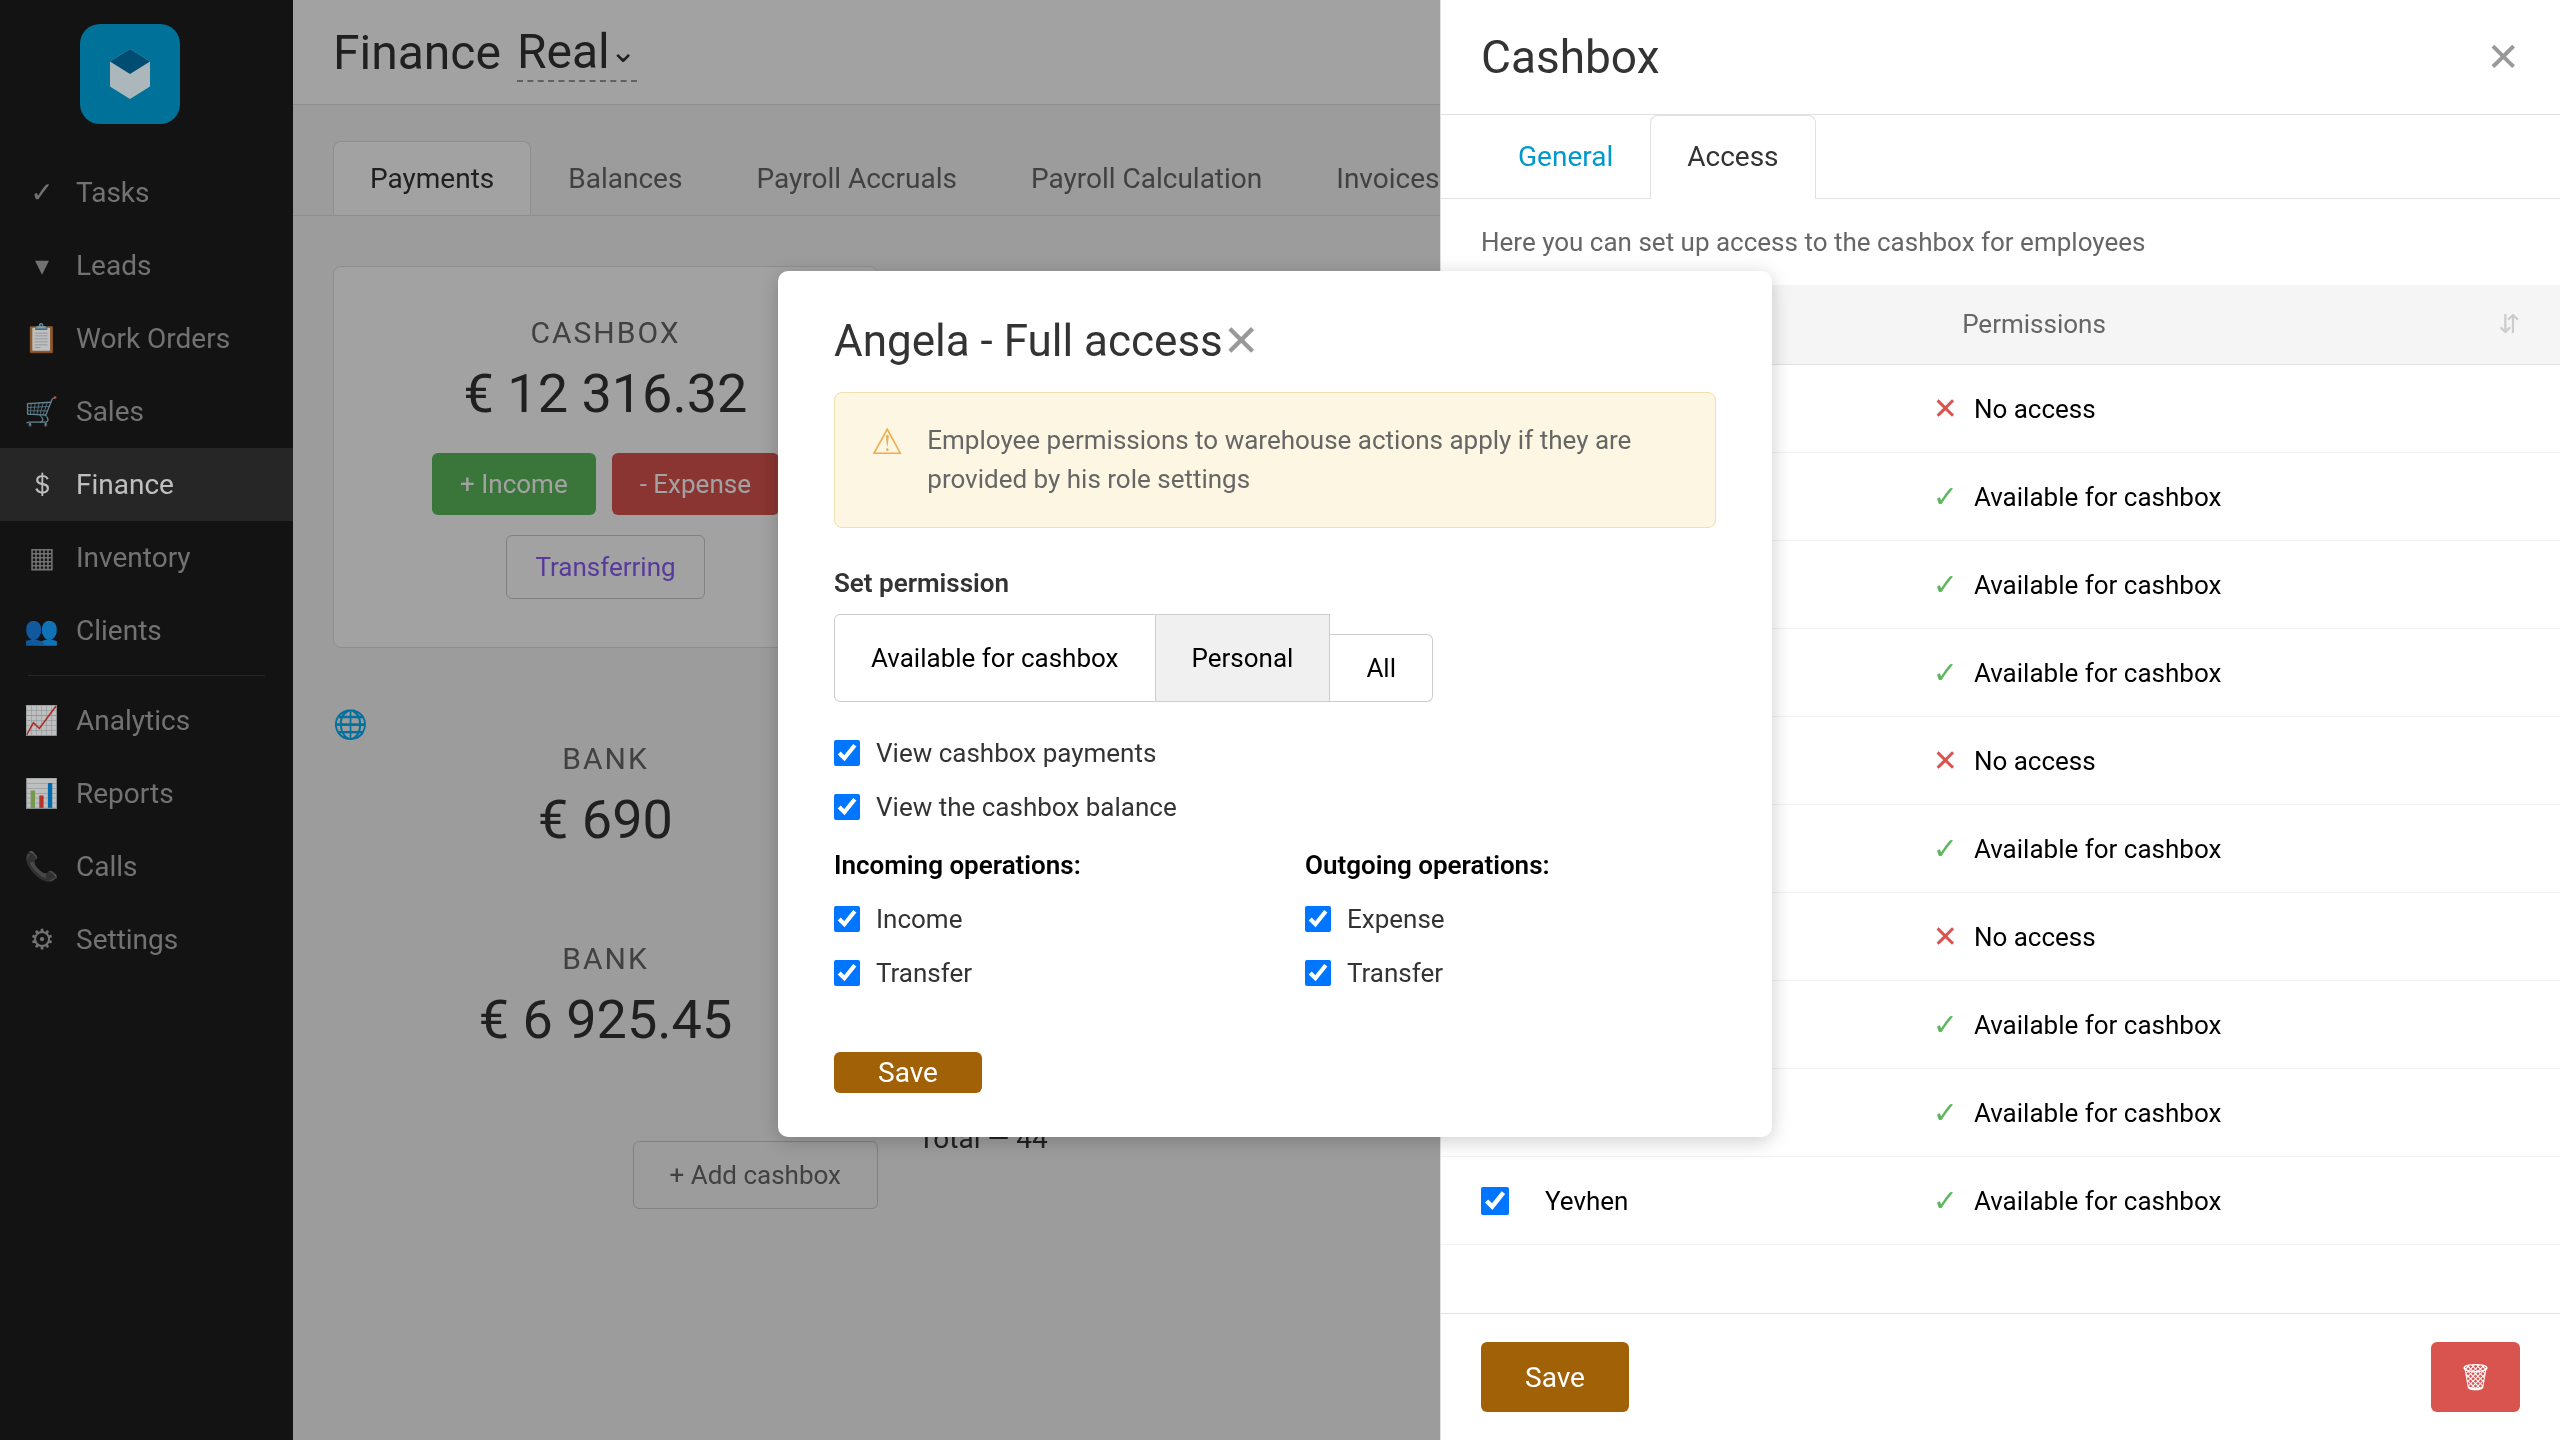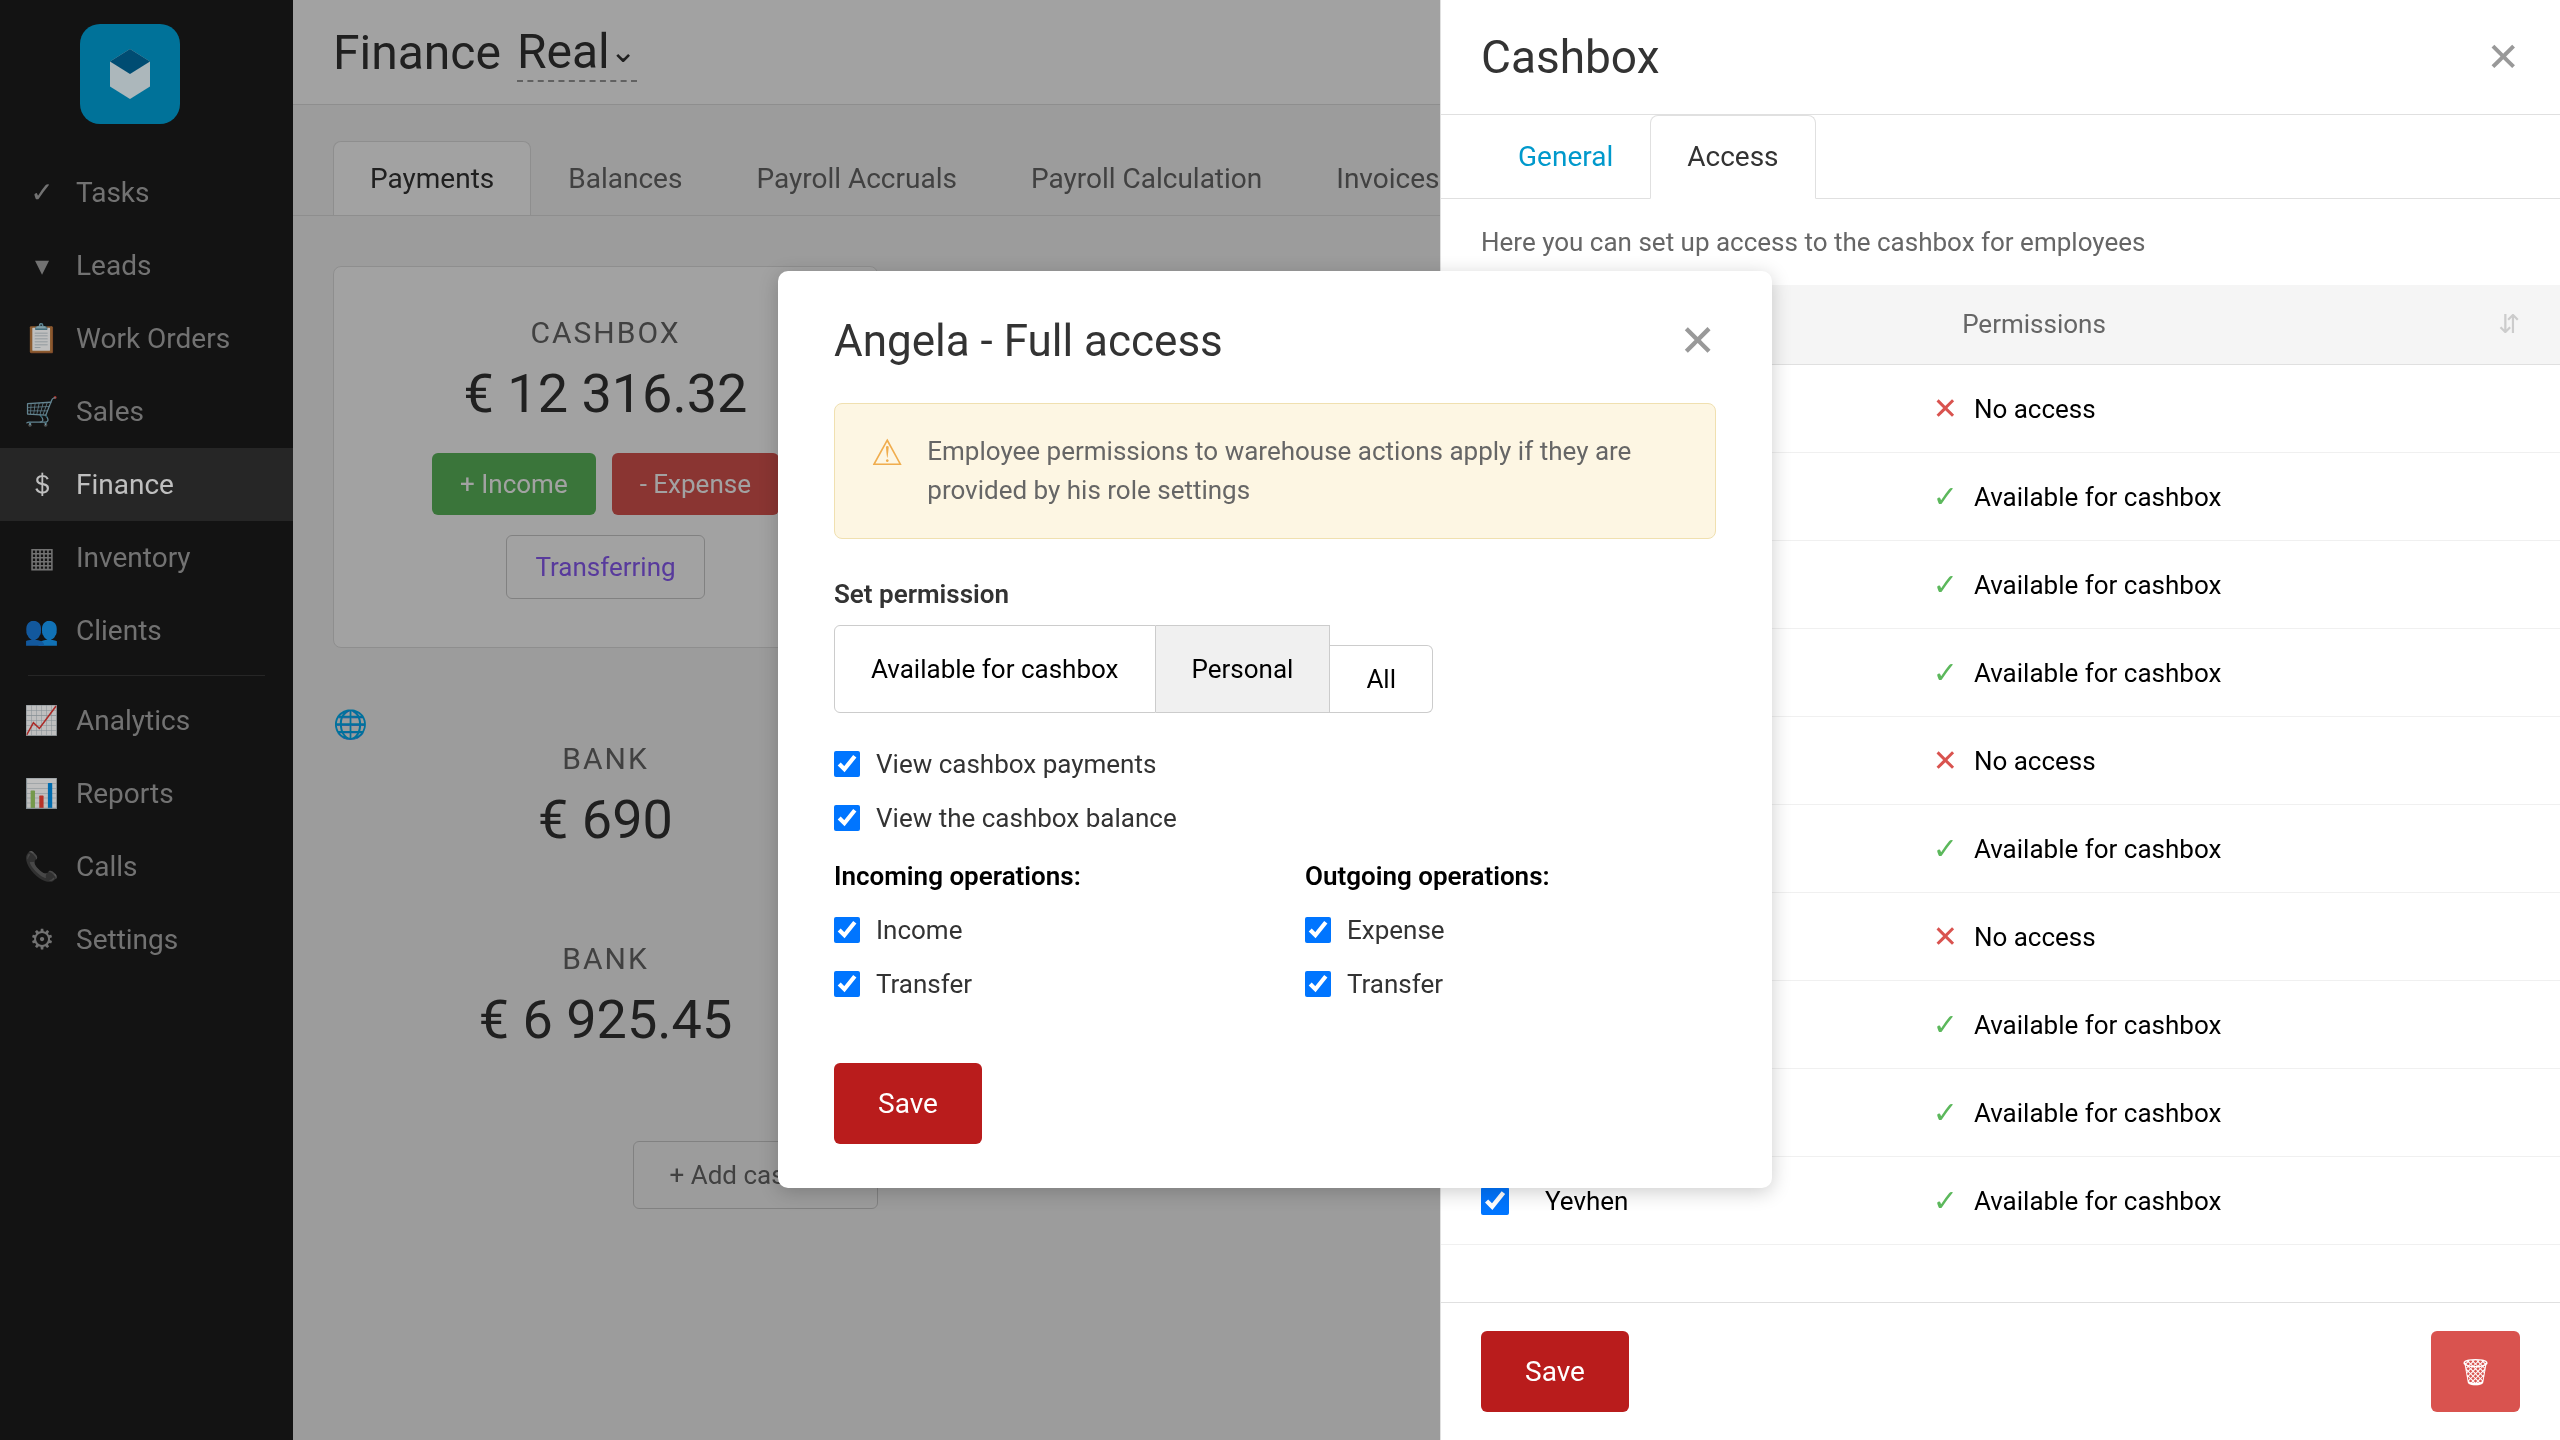--- a/index.html
+++ b/index.html
@@ -54,29 +54,29 @@
     .perm-col-name { flex: 1; display: flex; align-items: center; gap: 12px; }
     .perm-col-perm { flex: 1.3; }
     .perm-row { display: flex; padding: 26px 40px; align-items: center; border-bottom: 1px solid #f0f0f0; font-size: 26px; }
     .perm-checkbox { width: 28px; height: 28px; margin-right: 24px; }
     .perm-status { display: flex; align-items: center; gap: 16px; }
     .perm-icon { font-size: 30px; }
     .perm-icon.check { color: #5cb85c; }
     .perm-icon.cross { color: #d9534f; }
     
     .panel-footer { position: absolute; bottom: 0; left: 0; right: 0; padding: 28px 40px; border-top: 1px solid #e0e0e0; display: flex; justify-content: space-between; background: #fff; }
-    .btn-primary { background: #b91c1c; padding: 24px 44px; font-size: 28px; }
+    .btn-primary { background: #a16207; padding: 4px 44px; font-size: 28px; }
     .btn-danger { background: #d9534f; padding: 20px 28px; }
     
     
     .overlay { position: absolute; left: 0; top: 0; width: 100%; height: 100%; background: rgba(0,0,0,0.25); z-index: 20; }
     
     
     .modal { position: absolute; left: 778px; top: 271px; width: 994px; background: #fff; border-radius: 10px; z-index: 30; padding: 44px 56px; box-shadow: 0 4px 20px rgba(0,0,0,0.2); }
-    .modal-header { display: flex; justify-content: space-between; align-items: center; margin-bottom: 36px; }
+    .modal-header { display: flex; align-items: center; margin-bottom: 25px; }
     .modal-title { font-size: 44px; color: #333; }
     .modal-close { font-size: 44px; color: #999; cursor: pointer; }
     .warning-box { background: #fdf6e3; border: 1px solid #f0e0b0; border-radius: 8px; padding: 28px 36px; display: flex; gap: 24px; align-items: flex-start; margin-bottom: 40px; }
     .warning-icon { font-size: 36px; color: #f0ad4e; }
     .warning-text { font-size: 26px; color: #666; line-height: 1.5; }
     .section-label { font-size: 26px; font-weight: 600; color: #333; margin-bottom: 16px; }
     .btn-group { display: flex; margin-bottom: 36px; }
     .btn-group button { padding: 18px 36px; font-size: 26px; background: #fff; border: 1px solid #ccc; cursor: pointer; }
     .btn-group button:first-child { border-radius: 6px 0 0 6px; }
     .btn-group button:last-child { border-radius: 0 6px 6px 0; margin-top: 20px; }

